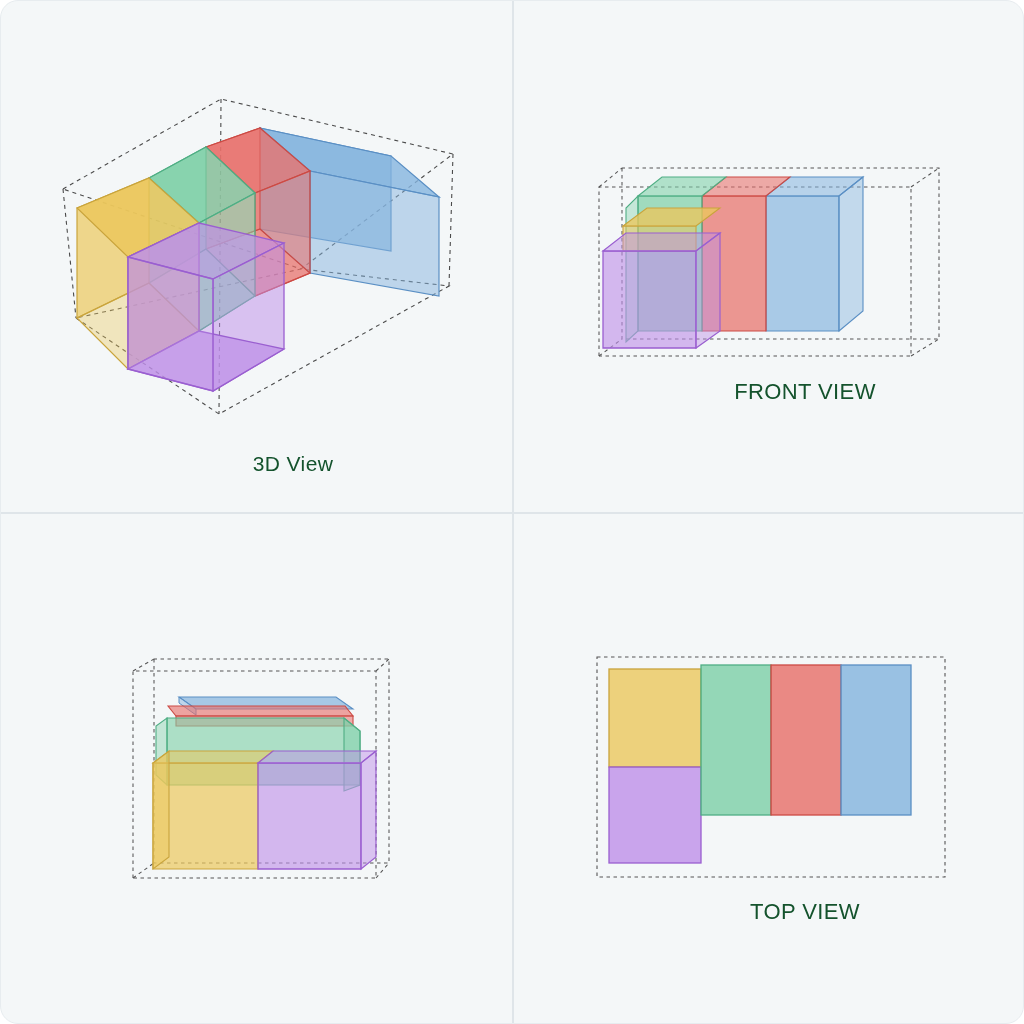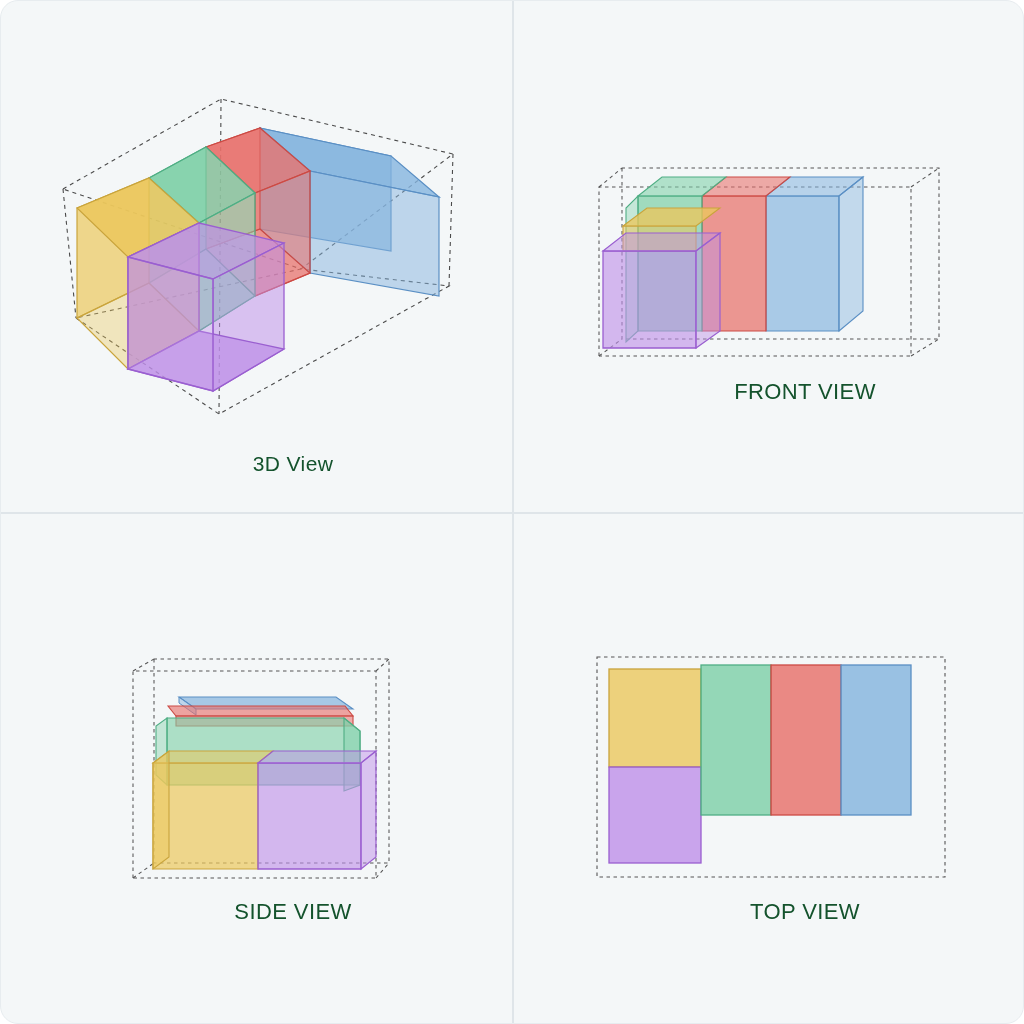--- a/index.html
+++ b/index.html
@@ -203,21 +203,20 @@
         <polygon points="152,250 168,238 272,238 257,250" fill="#ebc75c" fill-opacity="0.55" stroke="#c9a43c" stroke-width="1.1"></polygon>
         <polygon points="152,356 152,250 168,238 168,344" fill="#ebc75c" fill-opacity="0.50" stroke="#c9a43c" stroke-width="1.1"></polygon>
       </g>
 
       <g>
         <polygon points="257,250 360,250 360,356 257,356" fill="#be8fe8" fill-opacity="0.62" stroke="#9a5fd0" stroke-width="1.3"></polygon>
         <polygon points="257,250 272,238 375,238 360,250" fill="#be8fe8" fill-opacity="0.48" stroke="#9a5fd0" stroke-width="1.2"></polygon>
         <polygon points="360,250 375,238 375,344 360,356" fill="#be8fe8" fill-opacity="0.50" stroke="#9a5fd0" stroke-width="1.2"></polygon>
       </g>
     </svg>
-    <div class="panel-label label-side">SIDE VIEW</div>
   </div>
 
   <div class="panel panel-top">
     <svg viewBox="0 0 512 512">
       <g>
         <rect x="84" y="144" width="348" height="220" fill="none" stroke="#555" stroke-width="1.1" stroke-dasharray="3.5 3.5"></rect>
       </g>
       <g>
         <rect x="96" y="156" width="92" height="98" fill="#ebc75c" fill-opacity="0.80" stroke="#c9a43c" stroke-width="1.3"></rect>
       </g>

